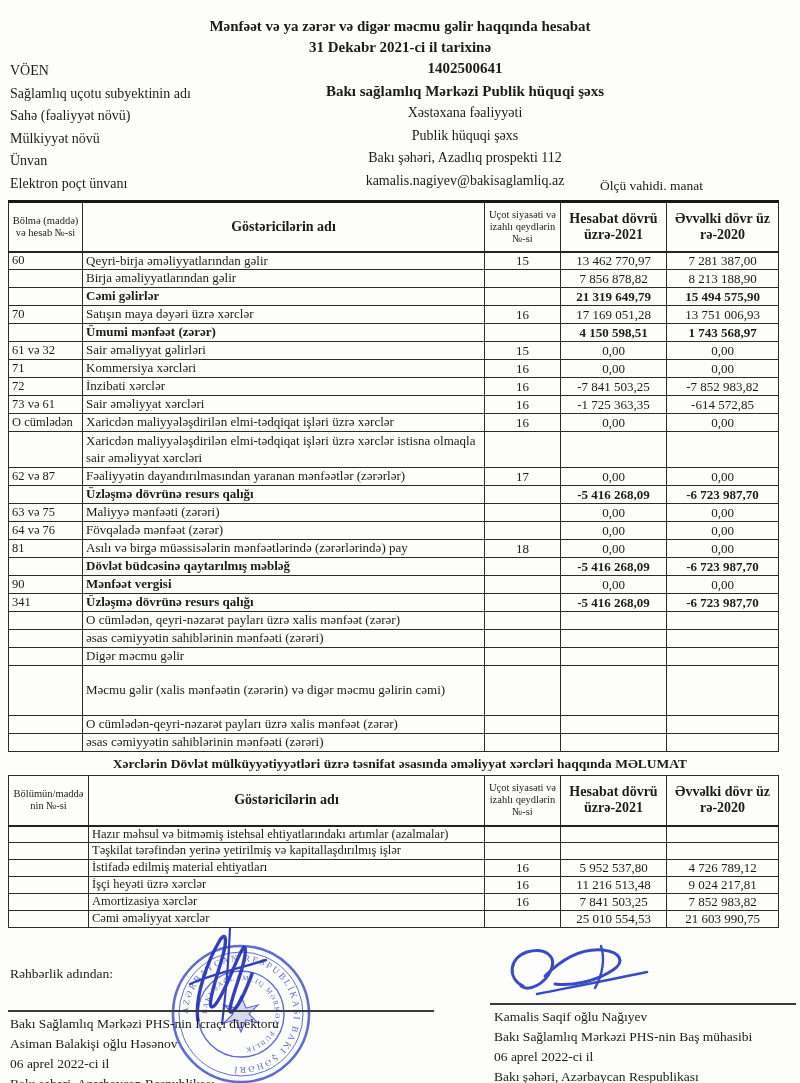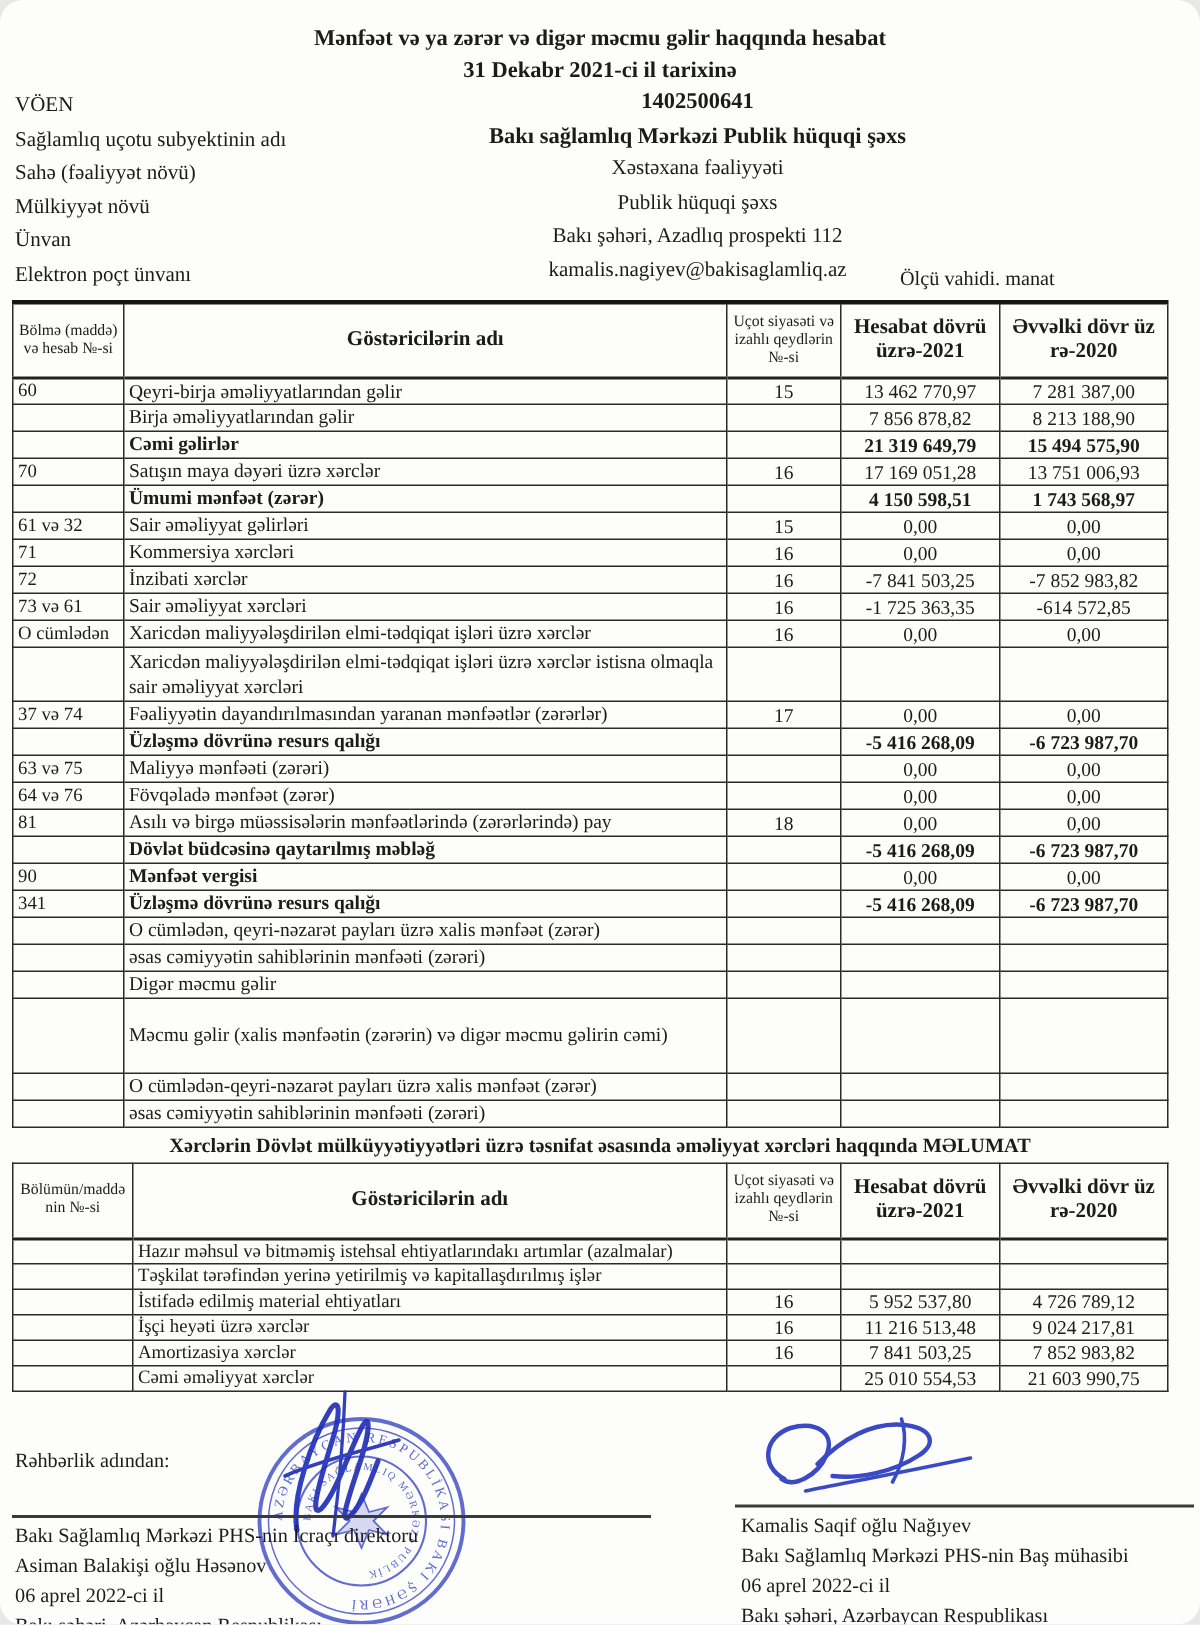--- a/index.html
+++ b/index.html
@@ -1,17 +1,17 @@
 <!DOCTYPE html>
 <html><head>
 <meta charset="utf-8">
 <style>
   html,body{margin:0;padding:0;background:#e8e8e8;}
   .page{position:relative;width:800px;height:1083px;margin:0 auto;background:#fdfdfb;
-        font-family:"Liberation Serif",serif;color:#1b1b1b;overflow:hidden;border-radius:15px;}
+        font-family:"Liberation Serif",serif;color:#1b1b1b;overflow:hidden;}
   .title1{position:absolute;top:18px;left:0;width:800px;text-align:center;font-weight:bold;font-size:15px;}
   .title2{position:absolute;top:39px;left:0;width:800px;text-align:center;font-weight:bold;font-size:15px;}
   .info{position:absolute;left:10px;top:60px;width:780px;}
   .info-row{position:relative;height:22.6px;}
   .info-label{position:absolute;left:0;top:3px;font-size:14px;white-space:nowrap;}
   .info-value{position:absolute;left:215px;top:0;width:480px;text-align:center;font-size:14px;white-space:nowrap;}
   .info-row.vb .info-value{font-weight:bold;font-size:15px;}
   .unit-note{position:absolute;left:600px;top:178px;width:170px;font-size:13.5px;}
   table{border-collapse:collapse;table-layout:fixed;background:transparent;}
   .t1{position:absolute;left:8px;top:200px;width:770px;border:1.5px solid #222;border-top:3px solid #161616;}
@@ -169,21 +169,21 @@
           <td class="c-v2020">0,00</td>
         </tr>
         <tr class="r2">
           <td class="c-code"></td>
           <td class="c-name">Xaricdən maliyyələşdirilən elmi-tədqiqat işləri üzrə xərclər istisna olmaqla sair əməliyyat xərcləri</td>
           <td class="c-note"></td>
           <td class="c-v2021"></td>
           <td class="c-v2020"></td>
         </tr>
         <tr>
-          <td class="c-code">37 və 74</td>
+          <td class="c-code">62 və 87</td>
           <td class="c-name">Fəaliyyətin dayandırılmasından yaranan mənfəətlər (zərərlər)</td>
           <td class="c-note">17</td>
           <td class="c-v2021">0,00</td>
           <td class="c-v2020">0,00</td>
         </tr>
         <tr class="em">
           <td class="c-code"></td>
           <td class="c-name">Üzləşmə dövrünə resurs qalığı</td>
           <td class="c-note"></td>
           <td class="c-v2021">-5 416 268,09</td>

